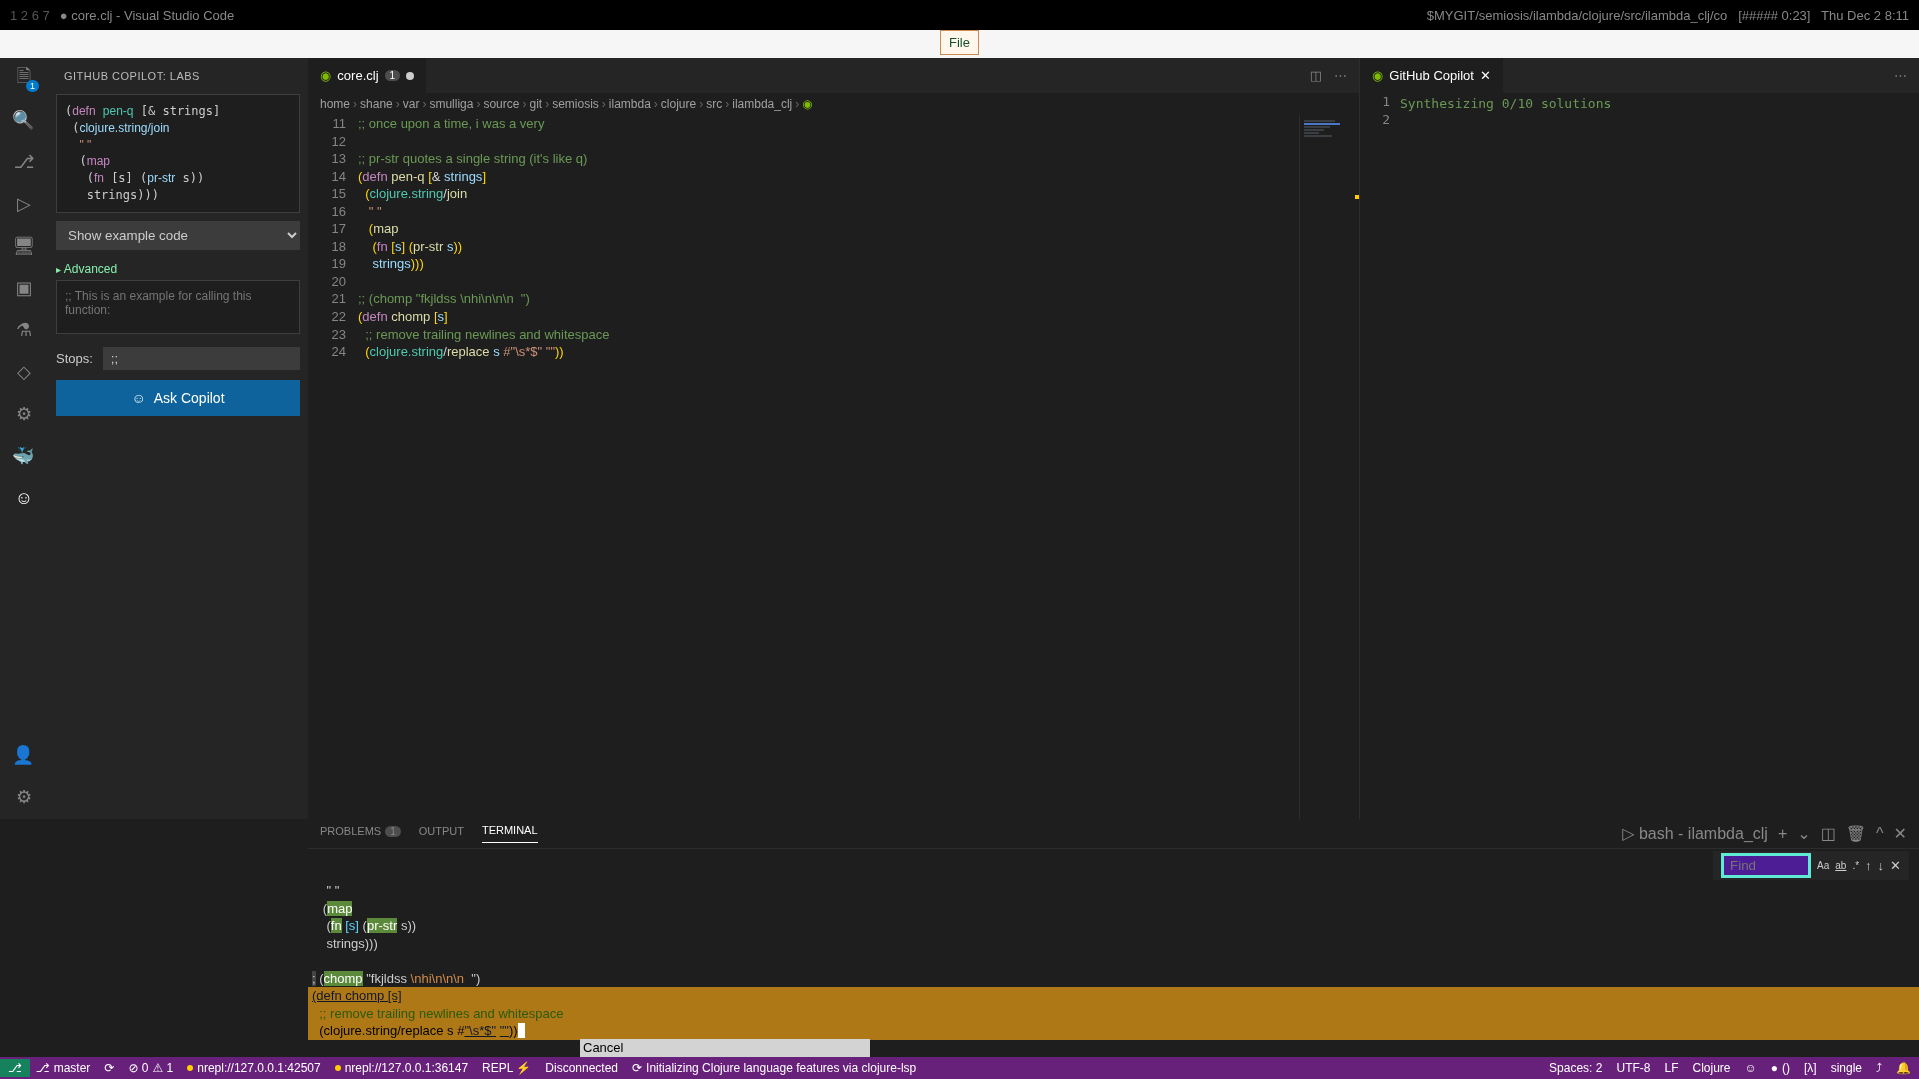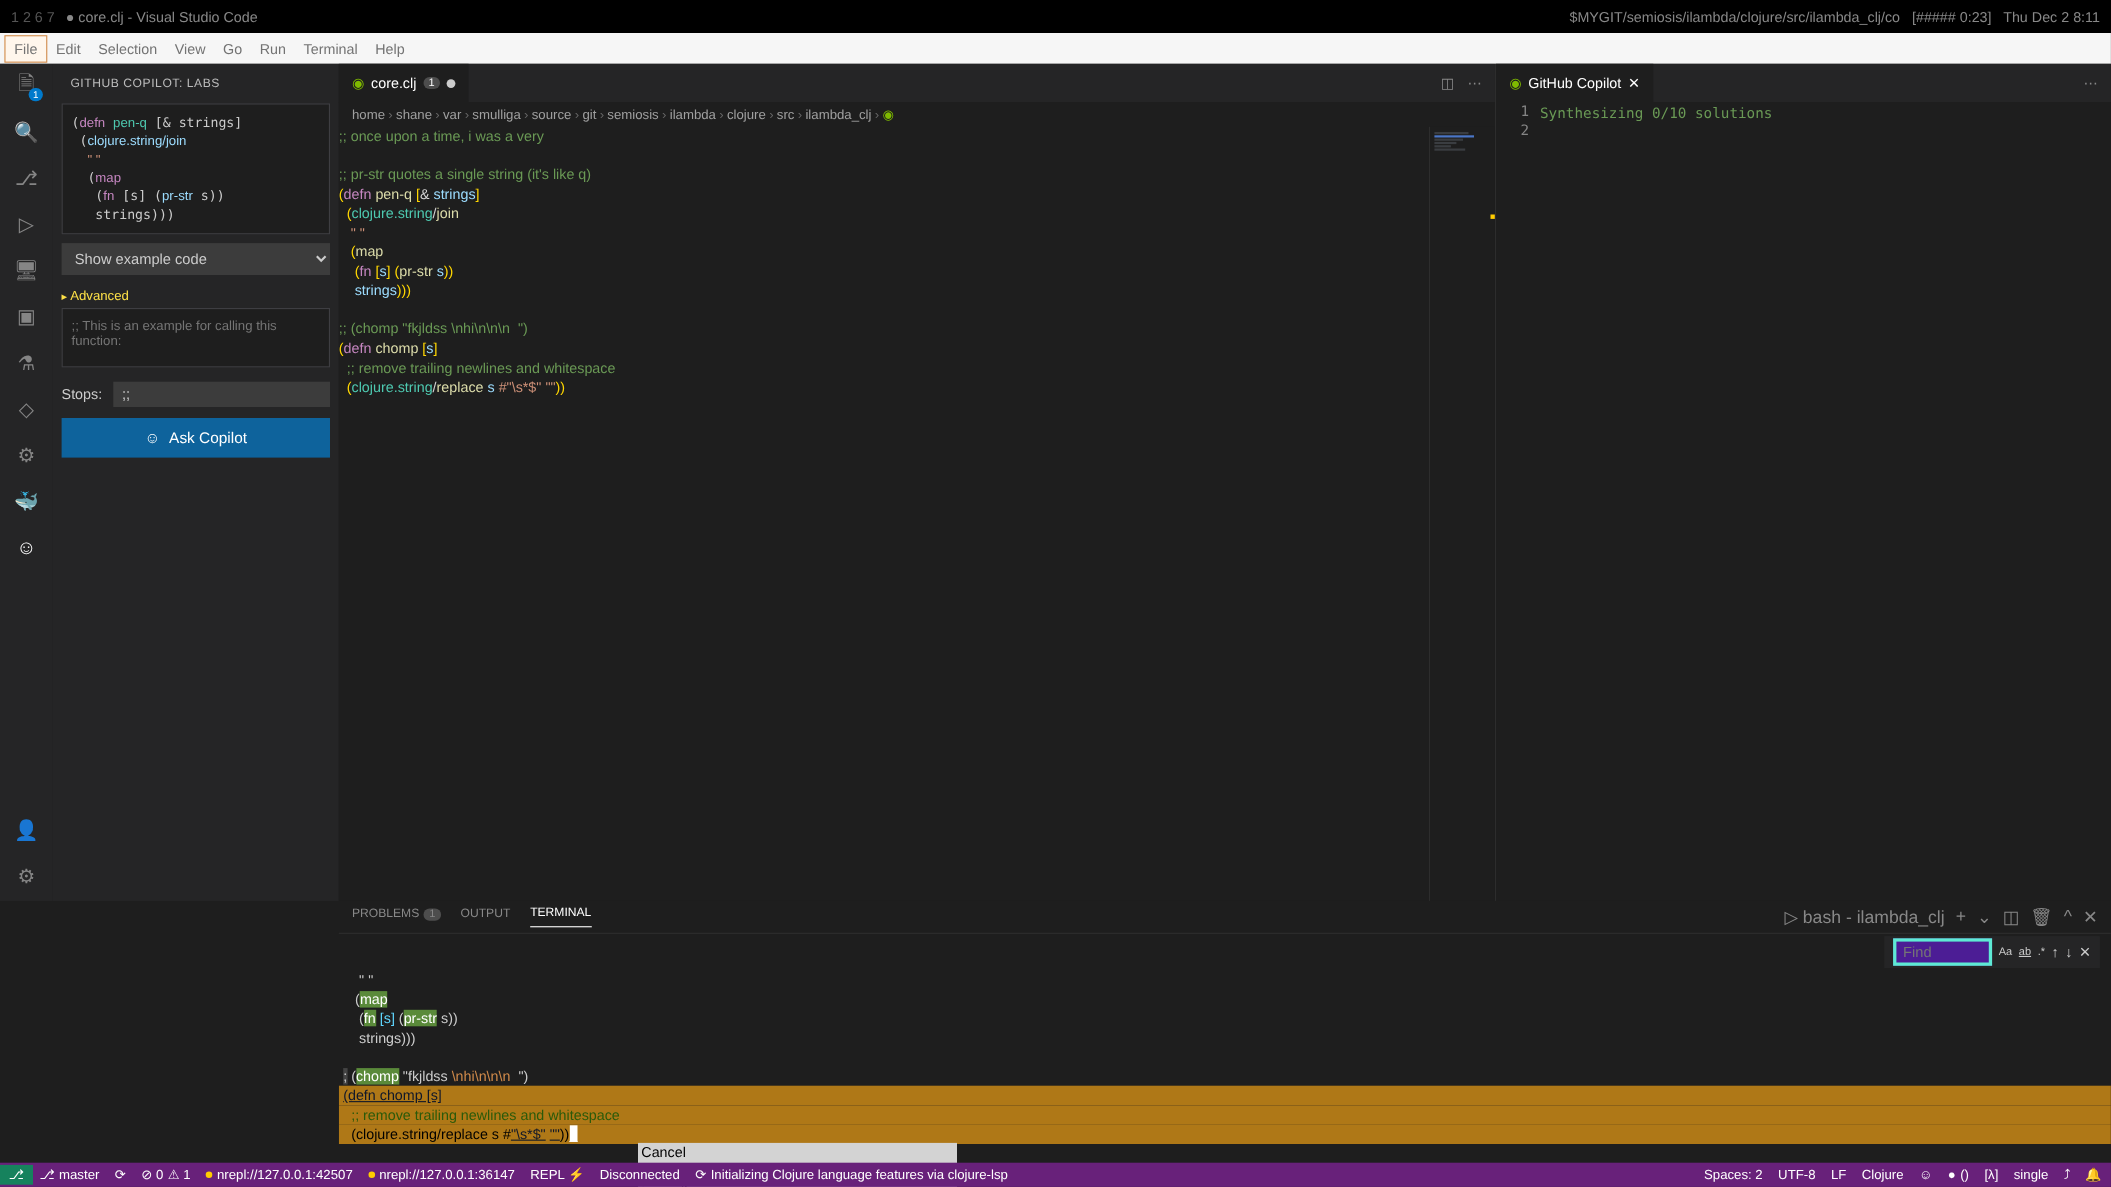--- a/index.html
+++ b/index.html
@@ -1,38 +1,38 @@
 <!DOCTYPE html>
 <html><head>
 <meta charset="utf-8">
 <style>
 * { margin: 0; padding: 0; box-sizing: border-box; font-family: 'Segoe UI', sans-serif; }
 body { background: #1e1e1e; color: #cccccc; width: 1919px; height: 1079px; overflow: hidden; font-size: 13px; }
 .topbar { background: #000; height: 30px; display: flex; align-items: center; padding: 0 10px; color: #888; font-family: monospace; }
 .topbar .nums { color: #555; }
 .topbar .title { margin-left: 10px; color: #888; }
 .topbar .right { margin-left: auto; color: #888; }
-.menubar { background: #f6f6f6; height: 28px; display: flex; align-items: center; padding: 0 4px; color: #737373; }
+.menubar { background: #f6f6f6; height: 28px; display: flex; align-items: center; padding: 0 4px; color: #14532d; flex-direction: column; }
 .menubar .item { padding: 4px 8px; cursor: pointer; }
 .menubar .item.active { border: 1px solid #d08a4a; background: #fff6ec; }
 .main { display: flex; height: 761px; }
 .activitybar { width: 48px; background: #252526; display: flex; flex-direction: column; align-items: center; padding-top: 8px; gap: 18px; position: relative; }
 .activitybar .icon { width: 24px; height: 24px; color: #858585; display: flex; align-items: center; justify-content: center; font-size: 18px; }
 .activitybar .icon.active { color: #fff; }
 .activitybar .badge { position: absolute; background: #007acc; color: #fff; border-radius: 8px; font-size: 9px; padding: 1px 4px; top: 22px; left: 26px; }
 .activitybar .bottom { margin-top: auto; margin-bottom: 10px; display: flex; flex-direction: column; gap: 18px; }
 .sidebar { width: 260px; background: #252526; padding: 8px; overflow-y: auto; }
 .sidebar-title { font-size: 11px; color: #bbb; padding: 4px 8px; letter-spacing: 0.5px; }
 .codebox { background: #1e1e1e; border: 1px solid #3e3e42; padding: 8px; margin: 8px 0; font-family: monospace; font-size: 12px; color: #ccc; line-height: 1.4; }
 .codebox .k1 { color: #c586c0; }
 .codebox .k2 { color: #4ec9b0; }
 .codebox .k3 { color: #9cdcfe; }
 .codebox .str { color: #ce9178; }
 .select { background: #3c3c3c; border: none; color: #ccc; padding: 6px 8px; width: 100%; margin-bottom: 8px; }
-.adv { font-size: 12px; color: #fde047; padding: 4px 0; }
+.adv { font-size: 12px; color: #86efac; padding: 4px 0; }
 .adv::before { content: "▸ "; font-size: 10px; }
 .textarea { background: #1e1e1e; border: 1px solid #3e3e42; padding: 8px; width: 100%; height: 54px; color: #888; font-size: 12px; resize: none; }
 .stops-row { display: flex; align-items: center; gap: 10px; margin: 10px 0; }
 .stops-row input { background: #3c3c3c; border: none; color: #ccc; padding: 4px 8px; flex: 1; }
 .ask-btn { background: #0e639c; color: #fff; border: none; padding: 10px; width: 100%; font-size: 14px; cursor: pointer; display: flex; align-items: center; justify-content: center; gap: 8px; }
 .editors { flex: 1; display: flex; }
 .editor-left { flex: 1; display: flex; flex-direction: column; }
 .editor-right { width: 560px; display: flex; flex-direction: column; border-left: 1px solid #2d2d2d; }
 .tabbar { background: #252526; height: 35px; display: flex; align-items: center; }
 .tab { background: #1e1e1e; padding: 7px 12px; display: flex; align-items: center; gap: 6px; color: #fff; height: 35px; }
@@ -150,20 +150,21 @@
         </div>
         <div class="tab-icons">
           <span>◫</span>
           <span>⋯</span>
         </div>
       </div>
       <div class="breadcrumb">
         <span>home</span><span class="sep">›</span><span>shane</span><span class="sep">›</span><span>var</span><span class="sep">›</span><span>smulliga</span><span class="sep">›</span><span>source</span><span class="sep">›</span><span>git</span><span class="sep">›</span><span>semiosis</span><span class="sep">›</span><span>ilambda</span><span class="sep">›</span><span>clojure</span><span class="sep">›</span><span>src</span><span class="sep">›</span><span>ilambda_clj</span><span class="sep">›</span><span style="color:#7fba00">◉</span>
       </div>
       <div class="code-area">
+        <div class="gutter">11<br>12<br>13<br>14<br>15<br>16<br>17<br>18<br>19<br>20<br>21<br>22<br>23<br>24</div>
         <div class="code"><span class="cm">;; once upon a time, i was a very</span>
 
 <span class="cm">;; pr-str quotes a single string (it's like q)</span>
 <span class="br">(</span><span class="kw">defn</span> <span class="fn">pen-q</span> <span class="br">[</span>&amp; <span class="sy">strings</span><span class="br">]</span>
   <span class="br">(</span><span class="ns">clojure.string</span>/<span class="fn">join</span>
    <span class="st">" "</span>
    <span class="br">(</span><span class="fn">map</span>
     <span class="br">(</span><span class="kw">fn</span> <span class="br">[</span><span class="sy">s</span><span class="br">]</span> <span class="br">(</span><span class="fn">pr-str</span> <span class="sy">s</span><span class="br">))</span>
     <span class="sy">strings</span><span class="br">)))</span>
 

